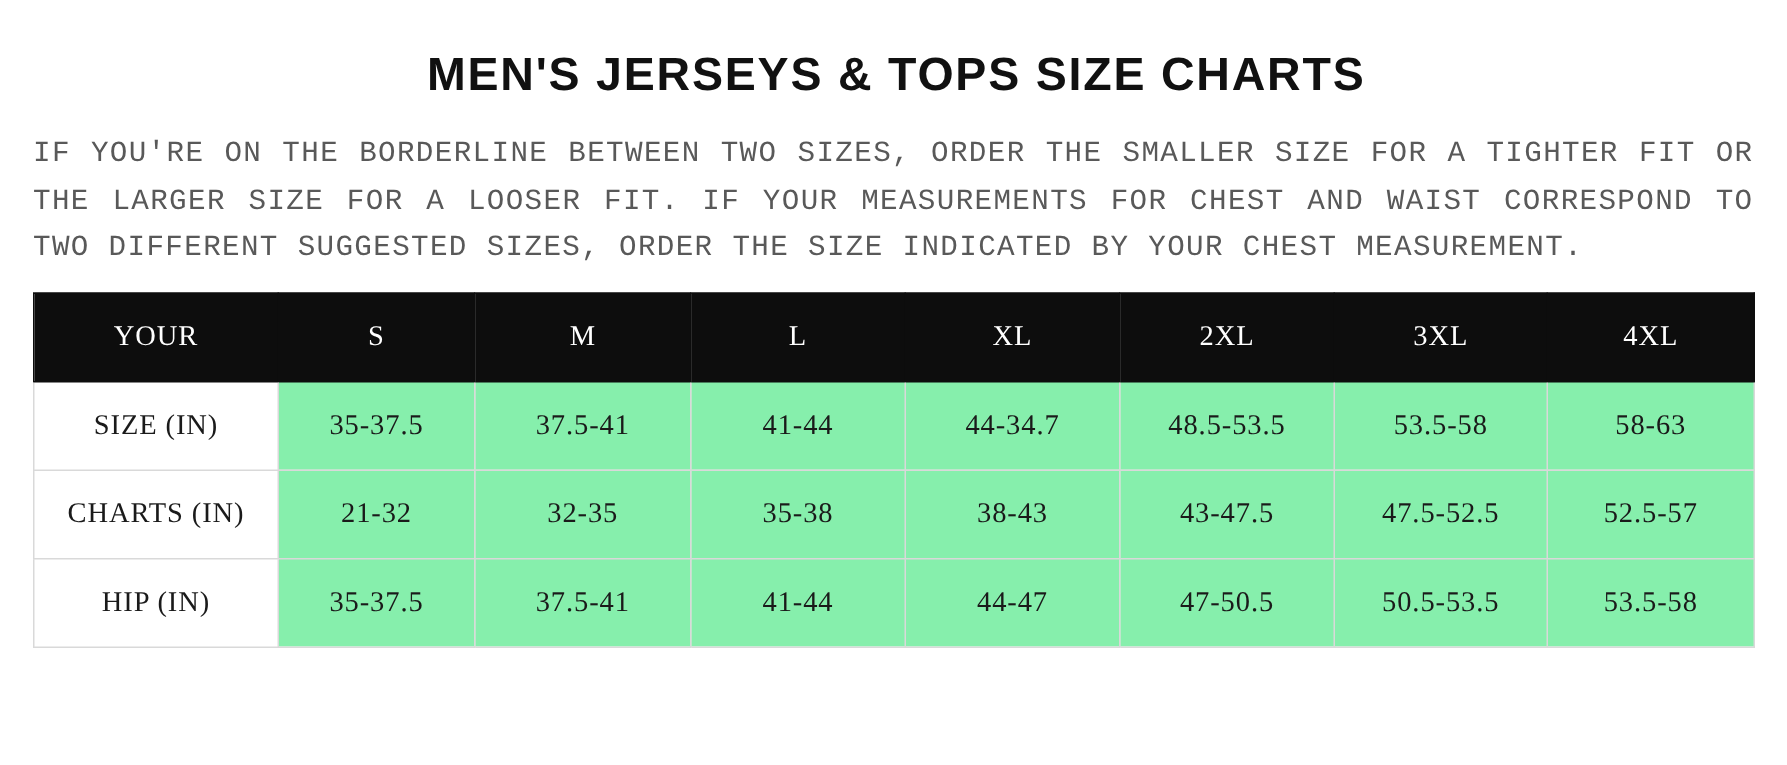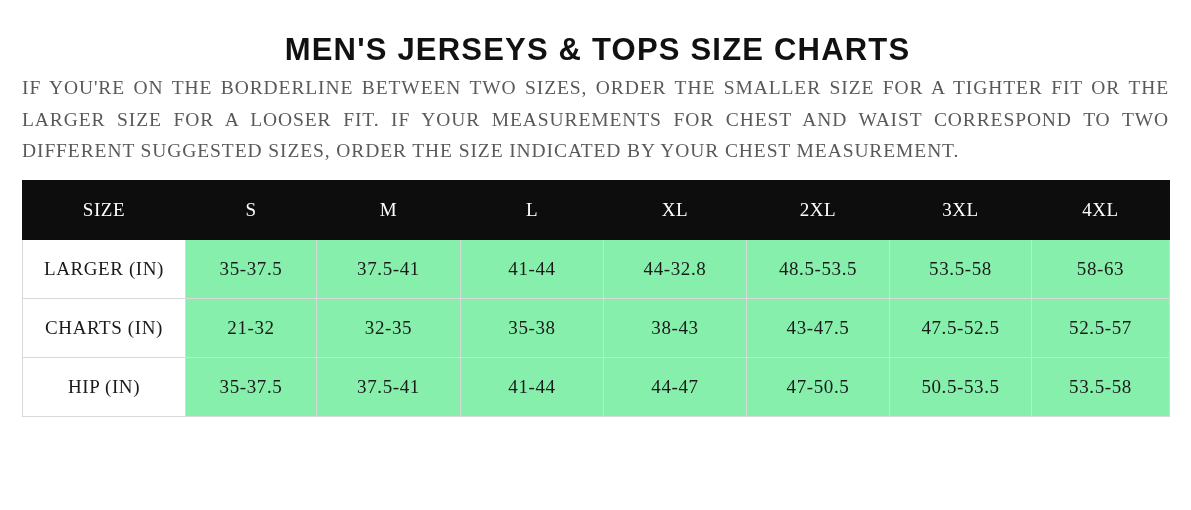--- a/index.html
+++ b/index.html
@@ -24,22 +24,22 @@
     font-family: "Liberation Sans", sans-serif;
     font-weight: bold;
     font-size: 31px;
     letter-spacing: 1.2px;
     color: #111111;
     margin: 33px 0 0 4px;
     padding: 0;
     line-height: 1.1;
   }
   .intro {
-    margin: 5px 22px 0 22px;
-    font-family: Liberation Serif, serif;
+    margin: 20px 22px 0 22px;
+    font-family: Liberation Mono, monospace;
     font-size: 19.5px;
     letter-spacing: 0.9px;
     color: #595959;
     line-height: 1.62;
     text-align: justify;
     text-align-last: left;
   }
   .table-wrap {
     margin: 13px 22px 0 22px;
   }
@@ -98,37 +98,37 @@
           <col class="c1">
           <col class="c2">
           <col class="c3">
         <col class="c4">
           <col class="c5">
           <col class="c6">
           <col class="c7">
       </colgroup>
       <thead>
         <tr>
-          <th>SIZE</th>
+          <th>YOUR</th>
           <th>S</th>
           <th>M</th>
           <th>L</th>
           <th>XL</th>
           <th>2XL</th>
           <th>3XL</th>
           <th>4XL</th>
         </tr>
       </thead>
       <tbody>
         <tr>
-          <td class="row-label">LARGER (IN)</td>
+          <td class="row-label">SIZE (IN)</td>
           <td>35-37.5</td>
           <td>37.5-41</td>
           <td>41-44</td>
-          <td>44-32.8</td>
+          <td>44-34.7</td>
           <td>48.5-53.5</td>
           <td>53.5-58</td>
           <td>58-63</td>
         </tr>
         <tr>
           <td class="row-label">CHARTS (IN)</td>
           <td>21-32</td>
           <td>32-35</td>
           <td>35-38</td>
           <td>38-43</td>

